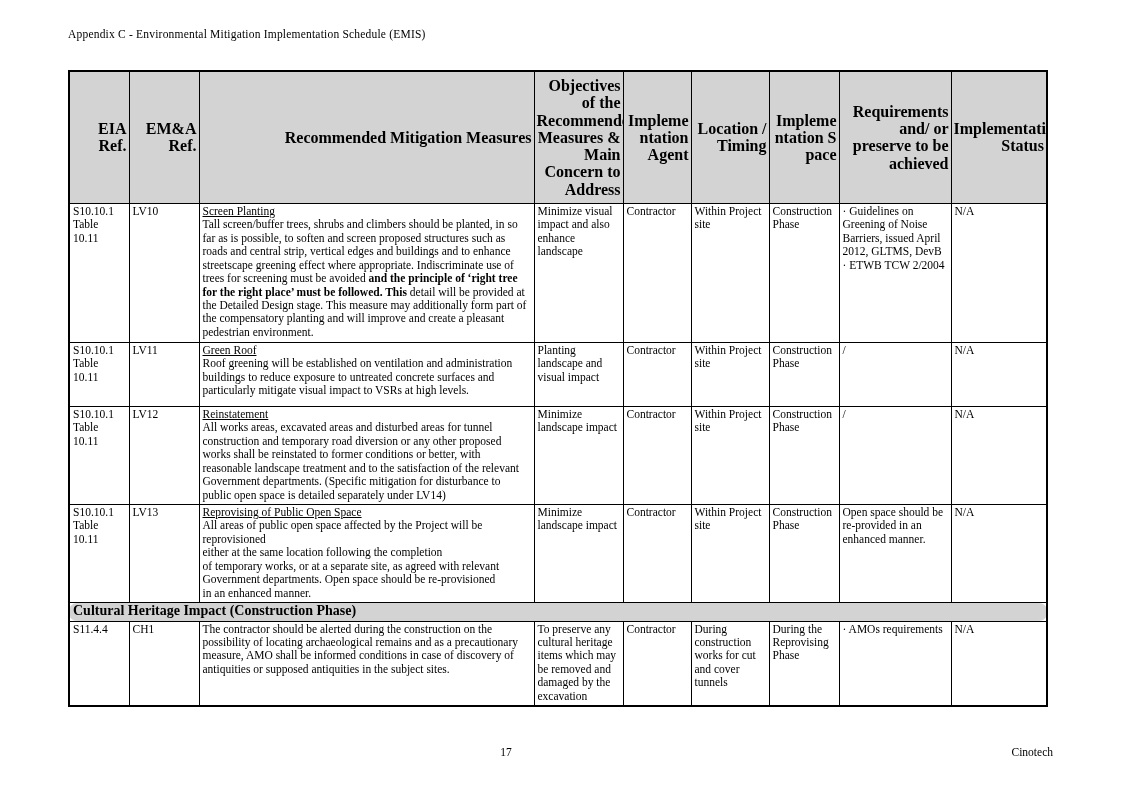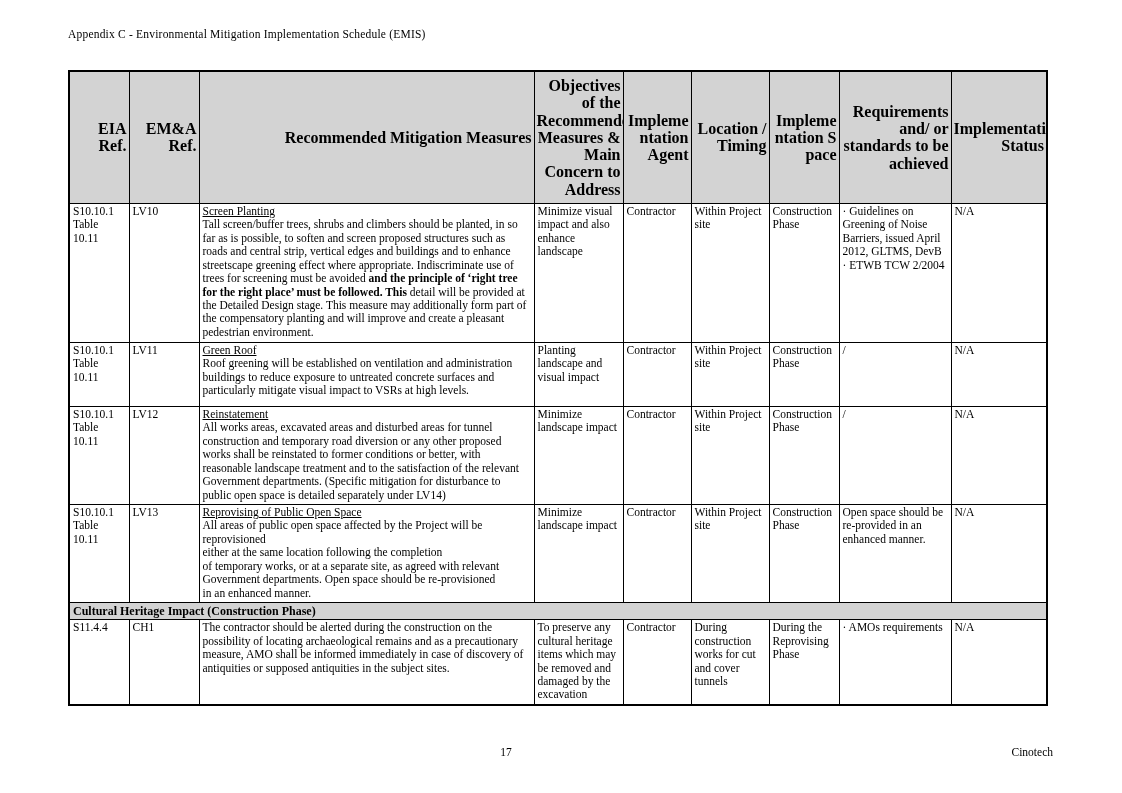--- a/index.html
+++ b/index.html
@@ -50,23 +50,24 @@
   tr.h-r0 { height: 139px; }
   tr.h-r1 { height: 64px; }
   tr.h-r2 { height: 96px; }
   tr.h-r3 { height: 93px; }
   tr.h-sec { height: 17px; }
   tr.h-r4 { height: 84px; }
 
   tr.section-row td {
     background: #d3d3d3;
     font-weight: bold;
-    font-size: 12px;
+    font-size: 14px;
     padding: 0 17px 1px 3px;
     vertical-align: middle;
+    border-radius: 8px;
   }
 
   .footer-page {
     position: absolute; left: 8px; width: 996px; top: 746px;
     text-align: center; font-size: 11.5px;
   }
   .footer-brand {
     position: absolute; right: 69px; top: 746px;
     font-size: 11.5px;
     margin-left: 8px;
@@ -93,21 +94,21 @@
     </colgroup>
     <thead>
       <tr class="h-head">
         <th>EIA Ref.</th>
         <th>EM&amp;A Ref.</th>
         <th>Recommended Mitigation Measures</th>
         <th>Objectives of the Recommended Measures &amp; Main Concern to Address</th>
         <th class="break">Implementation Agent</th>
         <th>Location / Timing</th>
         <th class="break">Implementation Space</th>
-        <th>Requirements and/ or standards to be achieved</th>
+        <th>Requirements and/ or preserve to be achieved</th>
         <th>Implementation Status</th>
       </tr>
     </thead>
     <tbody>
 
       <tr class="h-r0">
         <td class="center pre">S10.10.1
 Table 10.11</td>
         <td class="center">LV10</td>
         <td><span class="measure-title pre">Screen Planting</span><span class="pre">Tall screen/buffer trees, shrubs and climbers should be planted, in so far as is possible, to soften and screen proposed structures such as roads and central strip, vertical edges and buildings and to enhance streetscape greening effect where appropriate. Indiscriminate use of trees for screening must be avoided </span><span class="bold pre">and the principle of ‘right tree for the right place’ must be followed. This</span><span class="pre"> detail will be provided at the Detailed Design stage. This measure may additionally form part of the compensatory planting and will improve and create a pleasant pedestrian environment.</span></td>
@@ -163,21 +164,21 @@
         <td class="center">N/A</td>
       </tr>
 
       <tr class="h-sec section-row">
         <td colspan="9">Cultural Heritage Impact (Construction Phase)</td>
       </tr>
 
       <tr class="h-r4">
         <td class="center pre">S11.4.4</td>
         <td class="center">CH1</td>
-        <td><span class="pre">The contractor should be alerted during the construction on the possibility of locating archaeological remains and as a precautionary measure, AMO shall be informed immediately in case of discovery of antiquities or supposed antiquities in the subject sites.</span></td>
+        <td><span class="pre">The contractor should be alerted during the construction on the possibility of locating archaeological remains and as a precautionary measure, AMO shall be informed conditions in case of discovery of antiquities or supposed antiquities in the subject sites.</span></td>
         <td class="pre">To preserve any cultural heritage items which may be removed and damaged by the excavation</td>
         <td class="center">Contractor</td>
         <td class="center">During construction works for cut and cover tunnels</td>
         <td class="center">During the Reprovising Phase</td>
         <td class="pre">· AMOs requirements</td>
         <td class="center">N/A</td>
       </tr>
 
     </tbody>
   </table>

